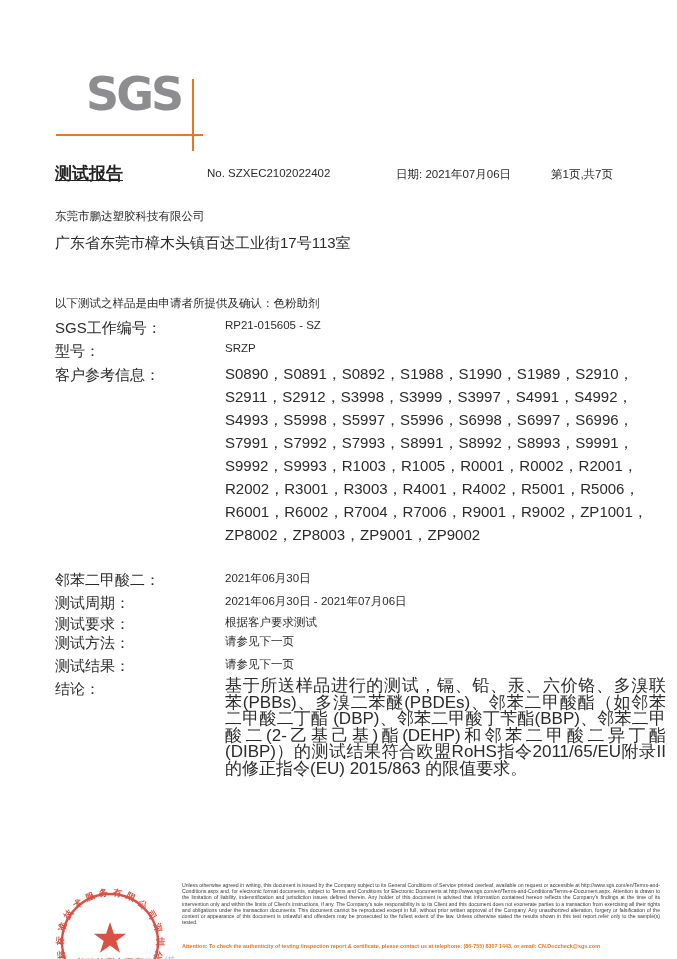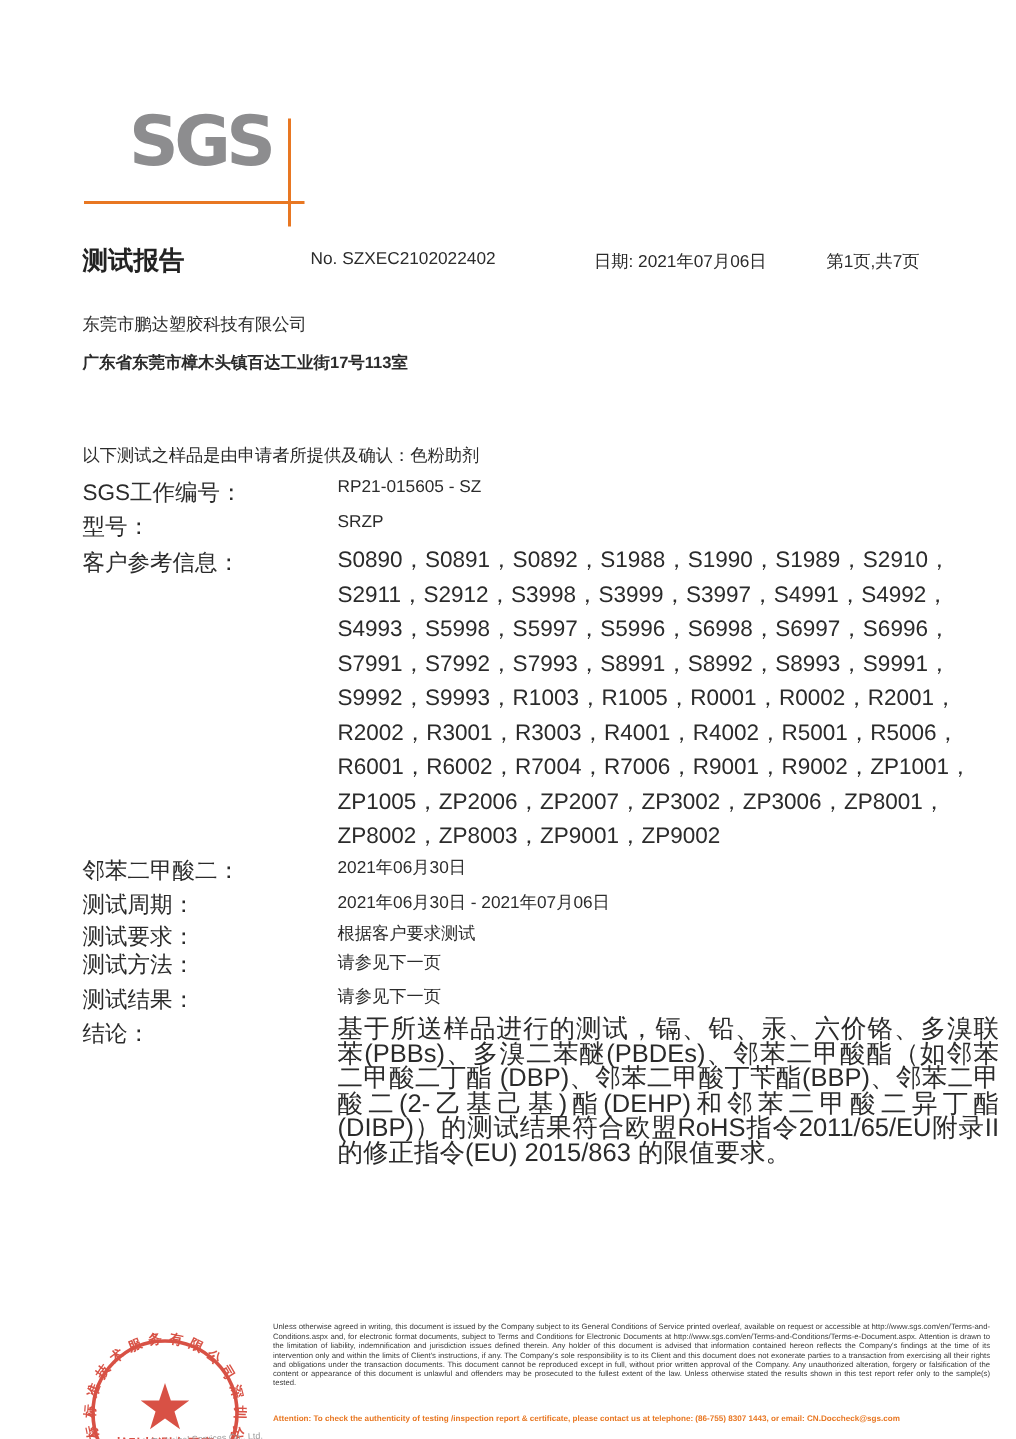--- a/index.html
+++ b/index.html
@@ -9,27 +9,27 @@
   }
   .abs{position:absolute;}
   
   .sgs-logo{
     left:86px;top:26px;font-family:"DejaVu Sans", sans-serif;
     font-weight:bold;font-size:46px;line-height:44px;letter-spacing:-3px;color:#8d8d8f;
   }
   .logo-line-h{left:56px;top:88px;width:147px;height:2px;background:#e87722;}
   .logo-line-v{left:192px;top:33px;width:2px;height:72px;background:#e87722;}
   
-  .report-title{left:55px;top:116px;font-size:17px;font-weight:bold;color:#222;}
+  .report-title{left:55px;top:116px;font-size:17px;font-weight:bold;color:#222;text-decoration:underline;}
   .report-no{left:207px;top:121px;font-size:11.5px;text-align:right;}
   .report-date{left:396px;top:121px;font-size:11.5px;}
   .report-page{left:551px;top:121px;font-size:11.5px;}
   
   .app-name{left:55px;top:163px;font-size:11.5px;}
-  .app-addr{left:55px;top:188px;font-size:11px;font-weight:bold;}
+  .app-addr{left:55px;top:188px;font-size:15px;}
   
   .statement{left:55px;top:250px;font-size:11.5px;}
   .lbl{font-size:15px;}
   .val{font-size:11.5px;}
   .row .lbl{position:absolute;left:0;}
   .row{position:absolute;left:55px;width:610px;height:16px;}
   .row .val{position:absolute;left:170px;text-align:right;}
   .ref-lines div{line-height:23px;}
   .conclusion-val{position:absolute;left:225px;top:632px;width:441px;font-size:17px;line-height:16.5px;text-align:justify;}
   
@@ -82,21 +82,20 @@
   <div class="abs lbl" style="left:55px;top:320px"></div>
   <div class="abs lbl" style="left:55px;top:320px">客户参考信息：</div>
   <div class="abs ref-lines" style="left:225px;top:316px;font-size:15px">
     <div>S0890，S0891，S0892，S1988，S1990，S1989，S2910，</div>
     <div>S2911，S2912，S3998，S3999，S3997，S4991，S4992，</div>
     <div>S4993，S5998，S5997，S5996，S6998，S6997，S6996，</div>
     <div>S7991，S7992，S7993，S8991，S8992，S8993，S9991，</div>
     <div>S9992，S9993，R1003，R1005，R0001，R0002，R2001，</div>
     <div>R2002，R3001，R3003，R4001，R4002，R5001，R5006，</div>
     <div>R6001，R6002，R7004，R7006，R9001，R9002，ZP1001，</div>
-    <div>ZP1005，ZP2006，ZP2007，ZP3002，ZP3006，ZP8001，</div>
     <div>ZP8002，ZP8003，ZP9001，ZP9002</div>
   </div>
 
   <div class="row" style="top:525px">
     <span class="lbl">邻苯二甲酸二：</span>
     <span class="val">2021年06月30日</span>
   </div>
   <div class="row" style="top:548px">
     <span class="lbl">测试周期：</span>
     <span class="val">2021年06月30日 - 2021年07月06日</span>

